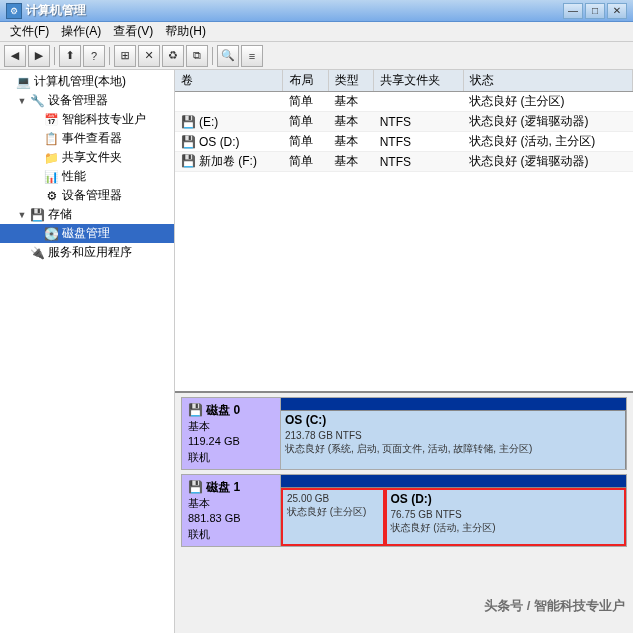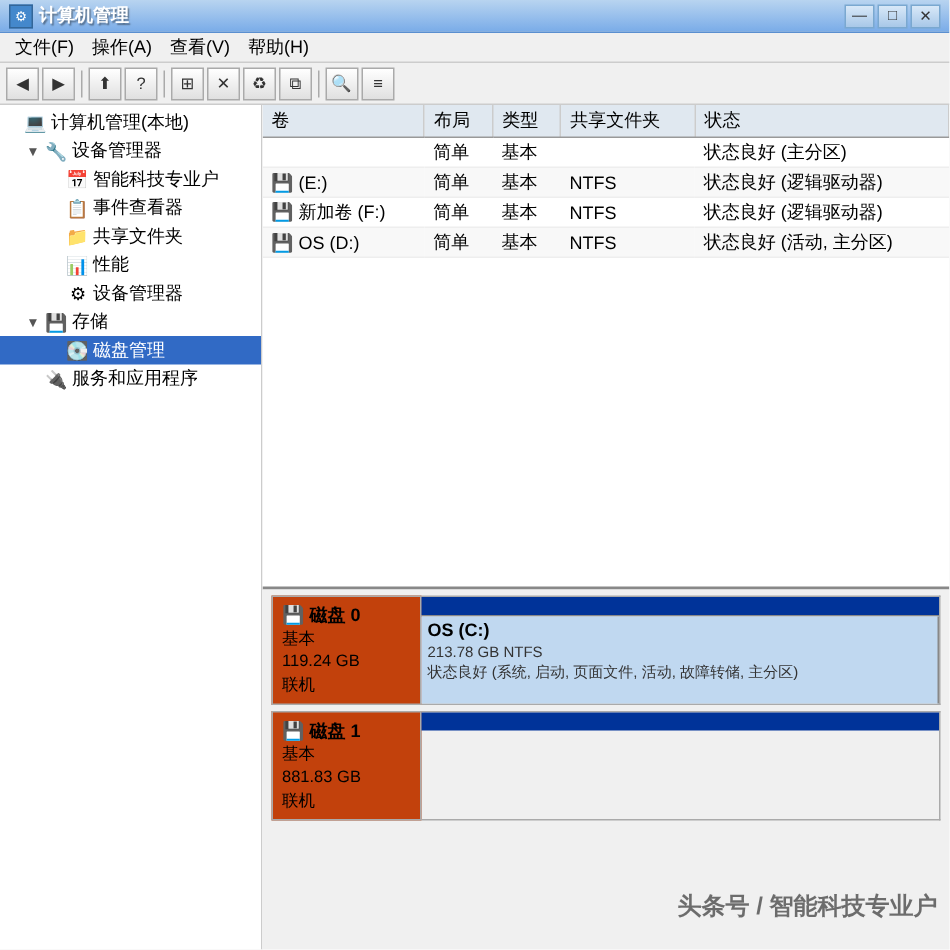--- a/index.html
+++ b/index.html
@@ -177,21 +177,21 @@
 
     .disk-entry {
       margin: 4px 6px;
       display: flex;
       gap: 0;
     }
     .disk-info {
       width: 100px;
       flex-shrink: 0;
       padding: 4px 6px;
-      background: #c2410c;
+      background: #c4b5fd;
       border: 1px solid #aaa;
       font-size: 11px;
       line-height: 1.4;
     }
     .disk-info .disk-label { font-weight: bold; font-size: 12px; }
 
     .disk-bar-area {
       flex: 1;
       display: flex;
       flex-direction: column;
@@ -220,21 +220,21 @@
       border: 2px solid #ee2222;
     }
     .partition-block .part-name { font-weight: bold; font-size: 12px; }
     .partition-block .part-detail { font-size: 10px; color: #333; }
 
     
     .watermark {
       position: absolute;
       bottom: 18px;
       right: 8px;
-      font-size: 16px;
+      font-size: 13px;
       color: rgba(0,0,0,0.55);
       font-weight: bold;
       pointer-events: none;
     }
 
     
     ::-webkit-scrollbar { width: 14px; height: 14px; }
     ::-webkit-scrollbar-track { background: #f0f0f0; }
     ::-webkit-scrollbar-thumb { background: #b8b8b8; border: 1px solid #888; }
   </style>
@@ -353,32 +353,32 @@
               <td>状态良好 (主分区)</td>
             </tr>
             <tr>
               <td><span style="color:#4488aa;margin-right:3px;">💾</span>(E:)</td>
               <td>简单</td>
               <td>基本</td>
               <td>NTFS</td>
               <td>状态良好 (逻辑驱动器)</td>
             </tr>
             <tr>
+              <td><span style="color:#4488aa;margin-right:3px;">💾</span>OS (D:)</td>
+              <td>简单</td>
+              <td>基本</td>
+              <td>NTFS</td>
+              <td>状态良好 (活动, 主分区)</td>
+            </tr>
+            <tr>
               <td><span style="color:#4488aa;margin-right:3px;">💾</span>新加卷 (F:)</td>
               <td>简单</td>
               <td>基本</td>
               <td>NTFS</td>
               <td>状态良好 (逻辑驱动器)</td>
-            </tr>
-            <tr>
-              <td><span style="color:#4488aa;margin-right:3px;">💾</span>OS (D:)</td>
-              <td>简单</td>
-              <td>基本</td>
-              <td>NTFS</td>
-              <td>状态良好 (活动, 主分区)</td>
             </tr>
           </tbody>
       </table>
     </div>
 
     <div class="disk-map-area">
       <div id="disk-map-container">
           <div class="disk-entry">
             <div class="disk-info">
               <div class="disk-label">💾 磁盘 0</div>
@@ -399,20 +399,31 @@
           </div>
           <div class="disk-entry">
             <div class="disk-info">
               <div class="disk-label">💾 磁盘 1</div>
               <div>基本</div>
               <div>881.83 GB</div>
               <div>联机</div>
             </div>
             <div class="disk-bar-area">
               <div class="disk-bar-header"></div>
+              <div class="disk-bar-partitions">
+                <div class="partition-block highlight" style="width: 30%;">
+                  <div class="part-detail">25.00 GB</div>
+                  <div class="part-detail">状态良好 (主分区)</div>
+                </div>
+                <div class="partition-block highlight" style="width: 70%;">
+                  <div class="part-name">OS  (D:)</div>
+                  <div class="part-detail">76.75 GB NTFS</div>
+                  <div class="part-detail">状态良好 (活动, 主分区)</div>
+                </div>
+              </div>
             </div>
           </div>
         </div>
     </div>
 
   </div>
 </div>
 
 <div class="watermark">头条号 / 智能科技专业户</div>
 

